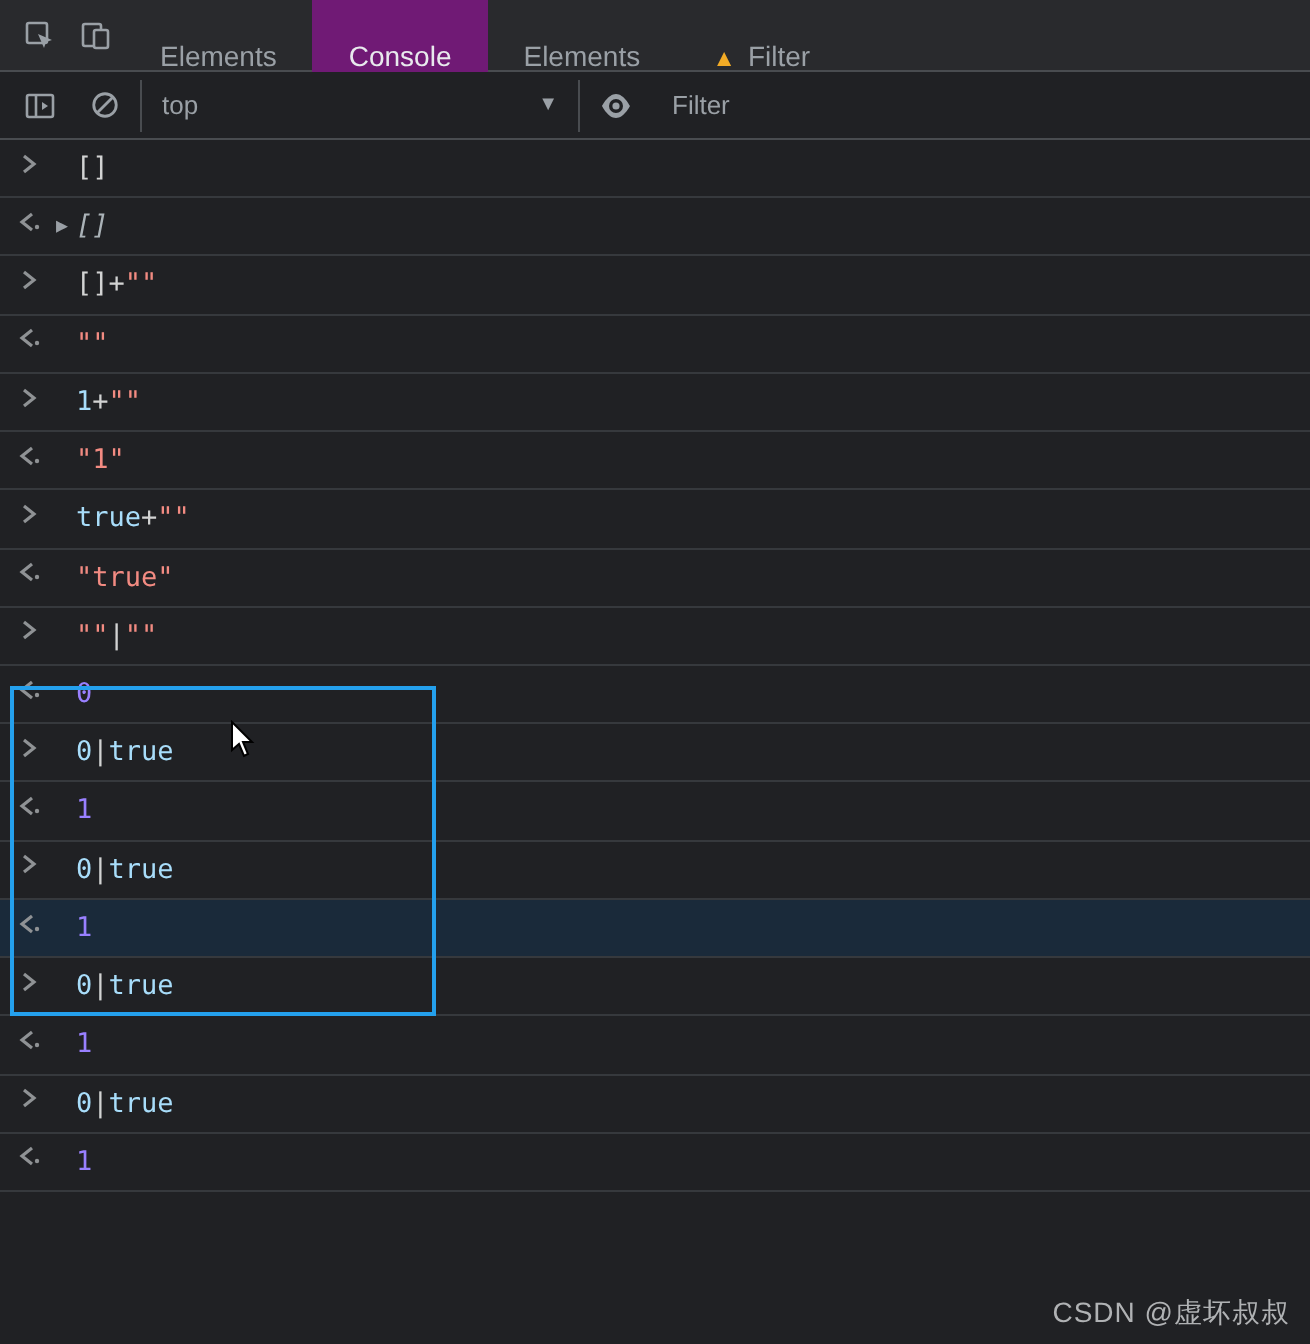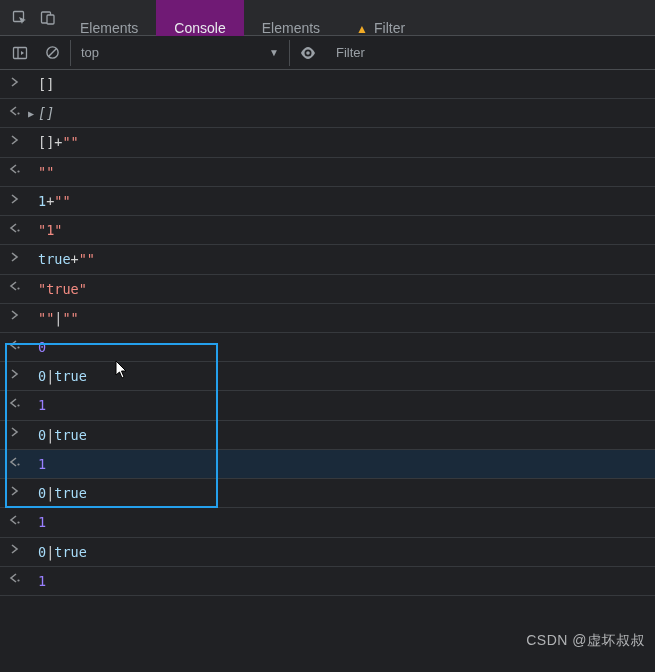--- a/index.html
+++ b/index.html
@@ -138,21 +138,21 @@
       position: absolute;
       border: 2px solid #24a0ed;
       pointer-events: none;
     }
     .cursor {
       position: absolute;
       pointer-events: none;
     }
     .watermark {
       position: absolute;
-      bottom: 22px;
+      bottom: 6px;
       right: 10px;
       color: #b0b2b4;
       font-family: "Segoe UI", Arial, sans-serif;
       font-size: 14px;
       letter-spacing: 0.5px;
     }
   </style>
 </head>
 <body>
 

